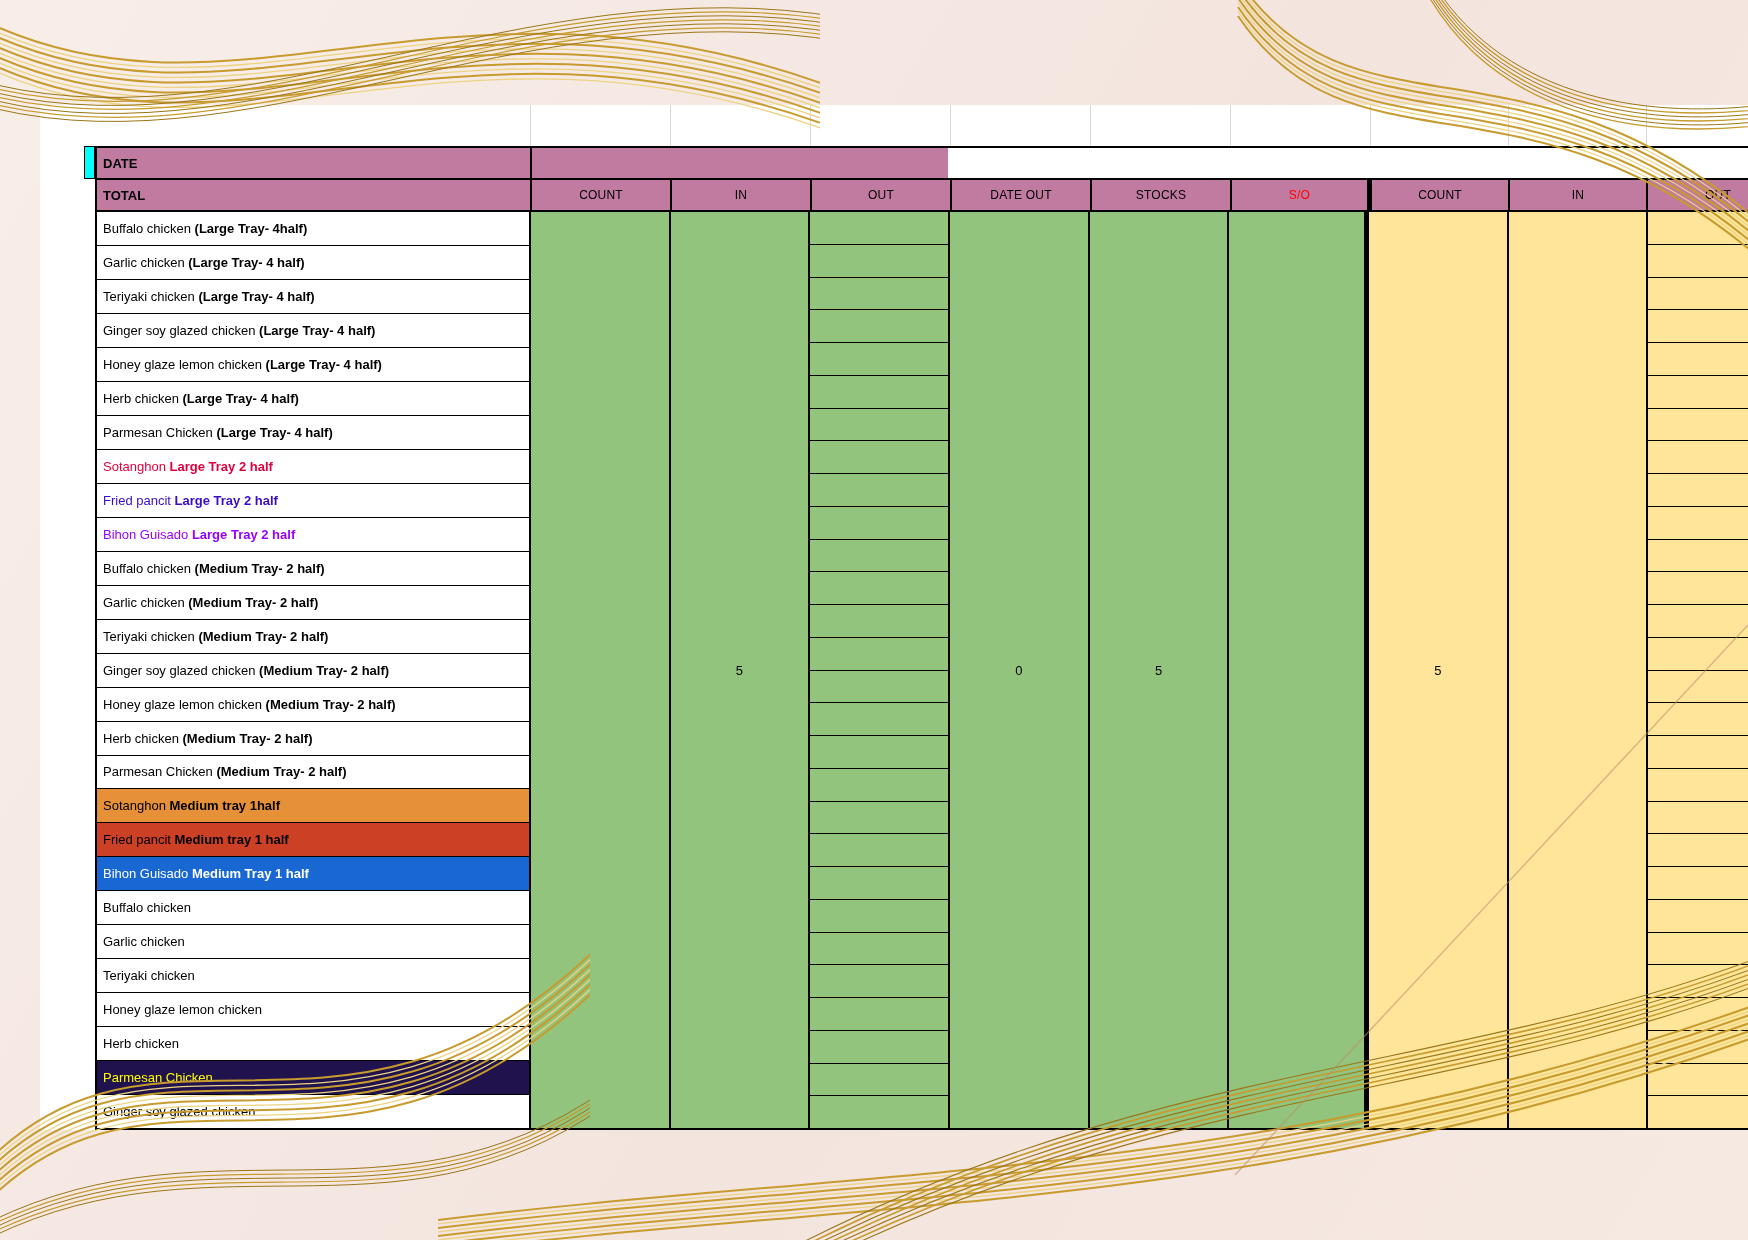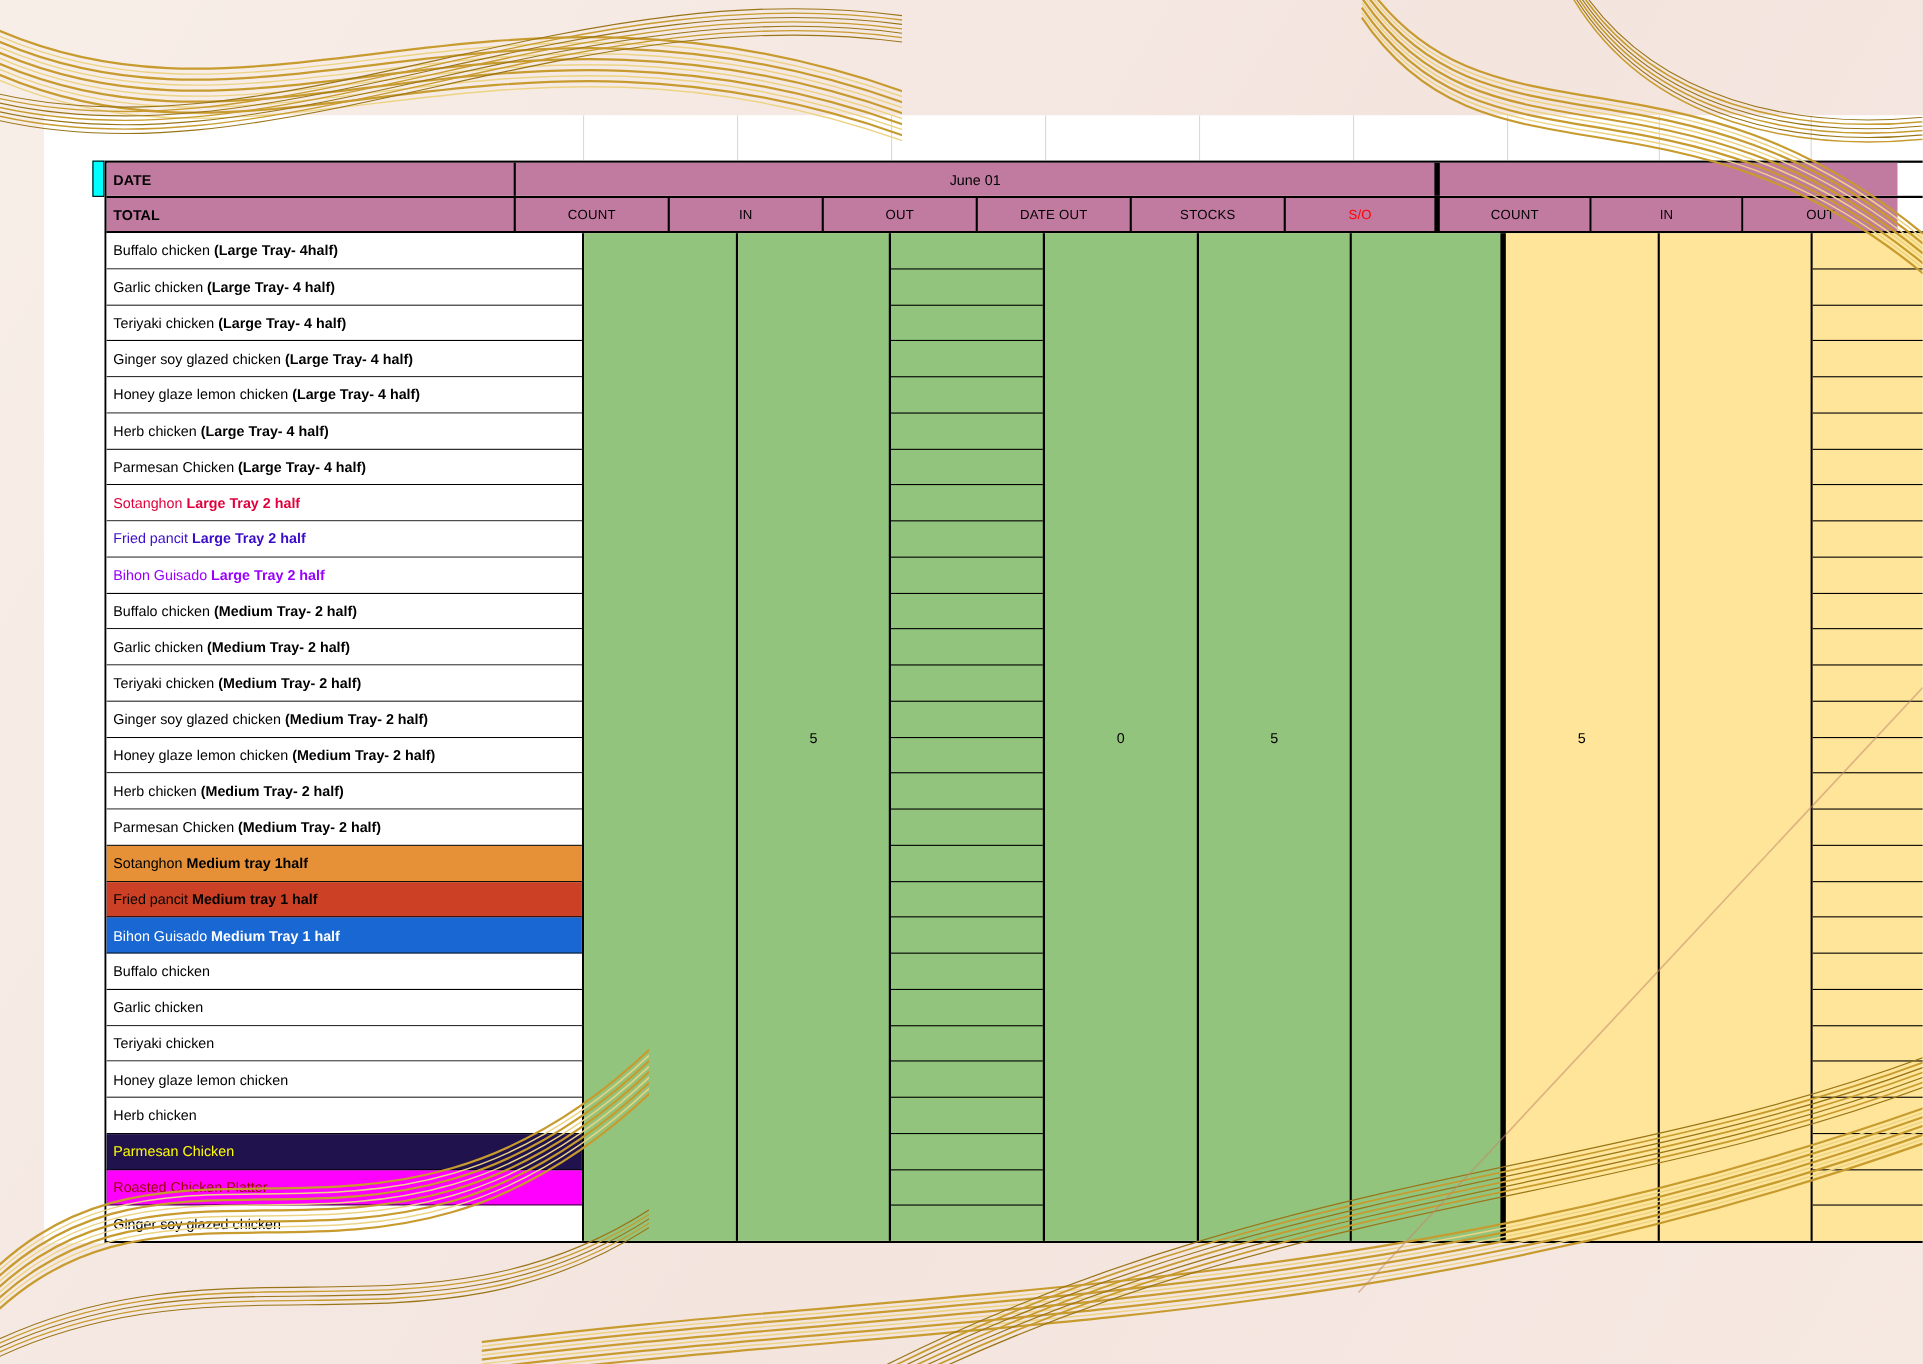--- a/index.html
+++ b/index.html
@@ -20,21 +20,21 @@
   .center{justify-content:center}
   .bold{font-weight:bold}
   .pad{padding-left:6px}
   .pink{background:var(--header-pink,#c27ba0)}
   .green{background:var(--green,#93c47d)}
   .yellow{background:var(--yellow,#ffe599)}
   .so{color:var(--so-red,#f00)}
   .chdr{font-size:12px;letter-spacing:.2px}
   .sep{border-right:2px solid #000}
   .sep-thick{border-right:5px solid #000}
-  .w-menu{width:372px}
+  .w-menu{width:435px}
   .w-day1{width:840px}
   .w-day2{width:416px}
   .w-col{width:140px}
   .w138{width:138px}
   .w140{width:140px}
   .menucol{width:435px;display:flex;flex-direction:column;background:#fff}
   .mrow{flex:1 1 0;display:flex;align-items:center;padding-left:6px;border-bottom:1px solid #000;
         font-size:13px;white-space:nowrap;overflow:hidden;min-height:0}
   .menucol .mrow:last-child{border-bottom:none}
   .mrow .b{font-weight:bold}
@@ -67,21 +67,20 @@
       <div class="gl" style="left:1468px"></div>
       <div class="gl" style="left:1606px"></div>
     </div>
 
     <div class="marker"></div>
 
     <div class="tbl">
 
       <div class="row date-row">
         <div class="cell w-menu pink bold pad sep">DATE</div>
-        <div class="cell w-day1 pink center sep-thick">June 01</div>
         <div class="cell w-day2 pink"></div>
       </div>
 
       <div class="row menu-row">
         <div class="cell w-menu pink bold pad sep">TOTAL</div>
         <div class="cell w-col pink center chdr sep">COUNT</div>
         <div class="cell w-col pink center chdr sep">IN</div>
         <div class="cell w-col pink center chdr sep">OUT</div>
         <div class="cell w-col pink center chdr sep">DATE OUT</div>
         <div class="cell w-col pink center chdr sep">STOCKS</div>
@@ -190,24 +189,20 @@
               <span class="b"></span>
             </div>
             <div class="mrow" style="background: rgb(255, 255, 255); color: rgb(0, 0, 0);">
               <span>Herb chicken</span>
               <span class="b"></span>
             </div>
             <div class="mrow" style="background: rgb(32, 18, 77); color: rgb(255, 255, 0);">
               <span>Parmesan Chicken</span>
               <span class="b"></span>
             </div>
-            <div class="mrow" style="background: rgb(255, 0, 255); color: rgb(153, 0, 0);">
-              <span>Roasted Chicken Platter</span>
-              <span class="b"></span>
-            </div>
             <div class="mrow" style="background: rgb(255, 255, 255); color: rgb(0, 0, 0);">
               <span>Ginger soy glazed chicken</span>
               <span class="b"></span>
             </div>
           </div>
         <div class="vcol green sep"></div>
         <div class="vcol green sep">5</div>
         <div class="outcol green sep">
             <div class="ocell"></div>
             <div class="ocell"></div>

